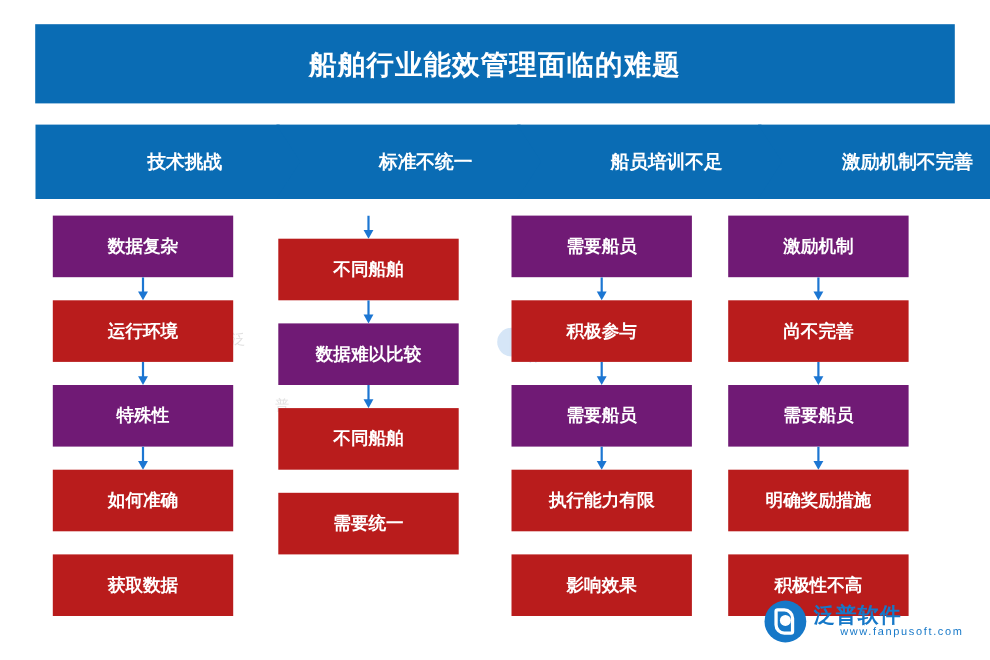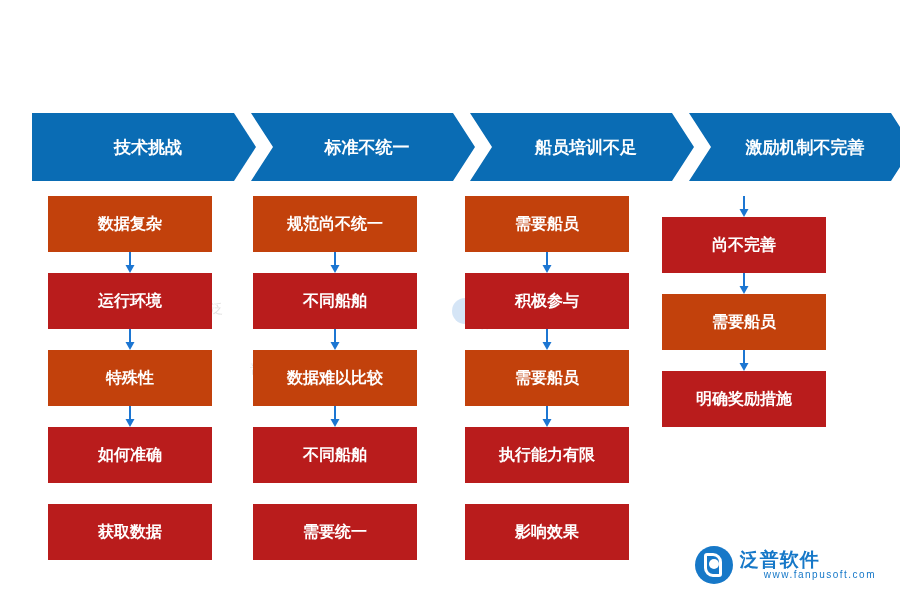--- a/index.html
+++ b/index.html
@@ -49,20 +49,21 @@
   }
   .chev {
     position: absolute;
     top: 0;
     height: 68px;
     background: #0a6cb4;
     display: flex;
     align-items: center;
     justify-content: center;
     clip-path: polygon(0 0, calc(100% - 22px) 0, 100% 50%, calc(100% - 22px) 100%, 0 100%, 22px 50%);
+    padding-left: 20px;
   }
   .chev:first-child {
     clip-path: polygon(0 0, calc(100% - 22px) 0, 100% 50%, calc(100% - 22px) 100%, 0 100%);
   }
   .chev .chev-text {
     color: #ffffff;
     font-size: 17px;
     font-weight: bold;
     padding-left: 8px;
   }
@@ -77,21 +78,21 @@
     height: 56px;
     display: flex;
     align-items: center;
     justify-content: center;
     color: #ffffff;
     font-size: 16px;
     font-weight: bold;
     position: relative;
     z-index: 2;
   }
-  .cell.blue { background: #c2410c; }
+  .cell.blue { background: #701a75; }
   .cell.green { background: #b91c1c; }
 
   .arrow {
     height: 21px;
     position: relative;
     z-index: 2;
   }
   .arrow svg {
     display: block;
     margin: 0 auto;
@@ -192,20 +193,23 @@
     color: #1678c8;
     letter-spacing: 1.5px;
     padding-left: 24px;
   }
 </style>
 </head>
 <body>
 
 <div class="page">
 
+  <div class="title-banner">
+    <span class="title-text">船舶行业能效管理面临的难题</span>
+  </div>
 
   <div class="chev-row">
     <div class="chev" style="left:0px;width:224px;">
       <span class="chev-text">技术挑战</span>
     </div>
     <div class="chev" style="left:219px;width:224px;">
       <span class="chev-text">标准不统一</span>
     </div>
     <div class="chev" style="left:438px;width:224px;">
       <span class="chev-text">船员培训不足</span>
@@ -254,23 +258,20 @@
     <div class="cell green">
         <span>如何准确</span>
       </div>
     <div class="gap"></div>
     <div class="cell green">
         <span>获取数据</span>
       </div>
   </div>
 
   <div class="col" style="left:253px;">
-    <div class="cell blue">
-        <span>规范尚不统一</span>
-      </div>
     <div class="arrow">
       <svg width="14" height="21" viewBox="0 0 14 21">
           <line x1="7" y1="0" x2="7" y2="15" stroke="#1c76d2" stroke-width="2"></line>
           <polygon points="7,21 2.5,13 11.5,13" fill="#1c76d2"></polygon>
         </svg>
     </div>
     <div class="cell green">
         <span>不同船舶</span>
       </div>
     <div class="arrow">
@@ -328,20 +329,23 @@
     <div class="cell green">
         <span>执行能力有限</span>
       </div>
     <div class="gap"></div>
     <div class="cell green">
         <span>影响效果</span>
       </div>
   </div>
 
   <div class="col" style="left:662px;">
+    <div class="cell blue">
+        <span>激励机制</span>
+      </div>
     <div class="arrow">
       <svg width="14" height="21" viewBox="0 0 14 21">
           <line x1="7" y1="0" x2="7" y2="15" stroke="#1c76d2" stroke-width="2"></line>
           <polygon points="7,21 2.5,13 11.5,13" fill="#1c76d2"></polygon>
         </svg>
     </div>
     <div class="cell green">
         <span>尚不完善</span>
       </div>
     <div class="arrow">
@@ -356,20 +360,23 @@
     <div class="arrow">
       <svg width="14" height="21" viewBox="0 0 14 21">
           <line x1="7" y1="0" x2="7" y2="15" stroke="#1c76d2" stroke-width="2"></line>
           <polygon points="7,21 2.5,13 11.5,13" fill="#1c76d2"></polygon>
         </svg>
     </div>
     <div class="cell green">
         <span>明确奖励措施</span>
       </div>
     <div class="gap"></div>
+    <div class="cell green">
+        <span>积极性不高</span>
+      </div>
   </div>
 
   <div class="logo">
     <div class="logo-mark"></div>
     <div class="logo-text">
       <span class="logo-cn">泛普软件</span>
       <span class="logo-en">www.fanpusoft.com</span>
     </div>
   </div>
 

